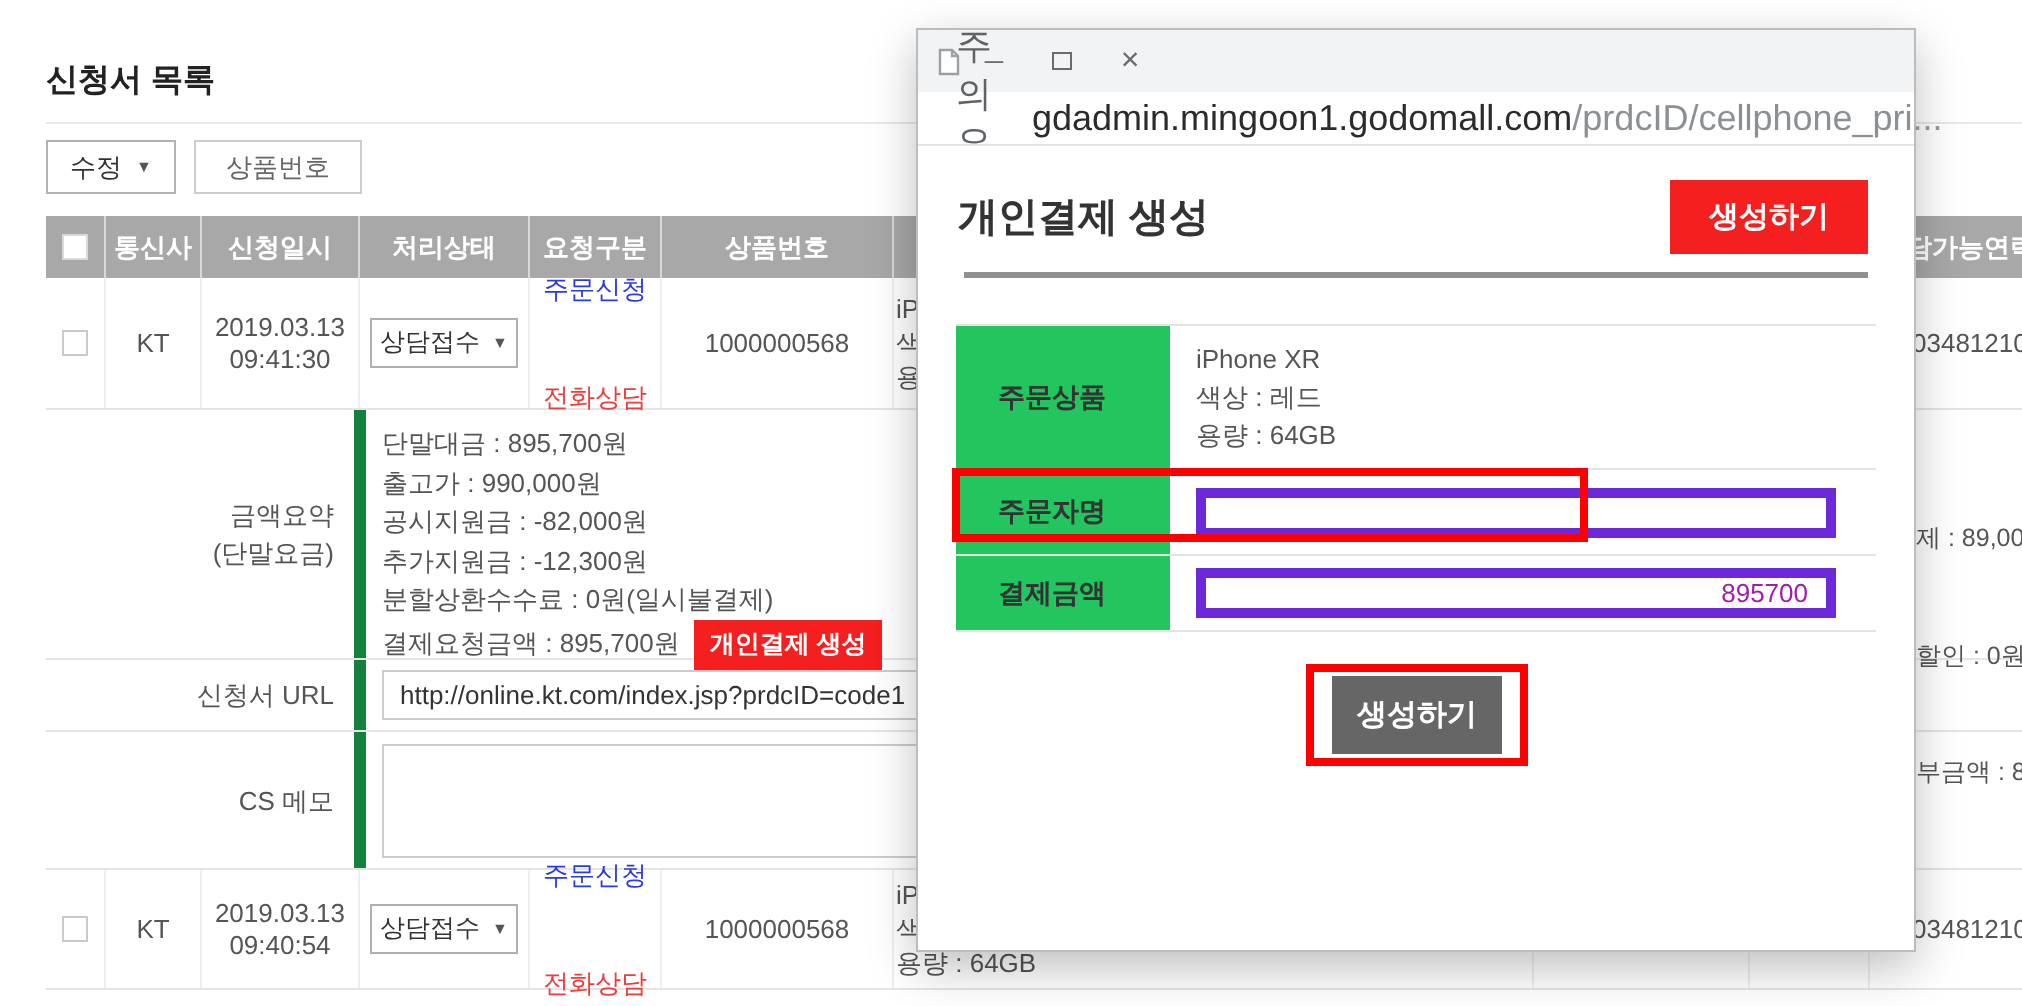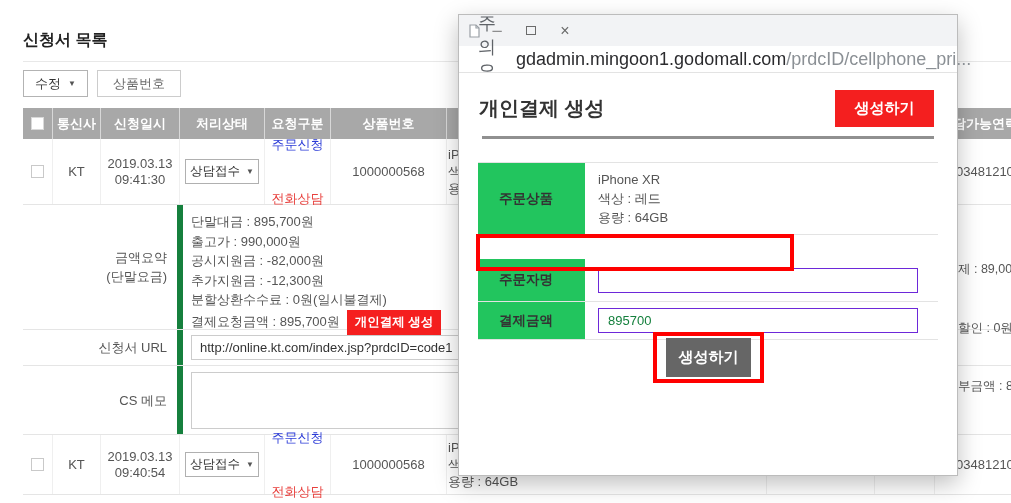--- a/index.html
+++ b/index.html
@@ -76,23 +76,23 @@
   .btn-top { position:absolute; left:376px; top:17px; width:99px; height:37px; background:#f41f1f; color:#fff;
              font-size:15px; font-weight:bold; display:flex; align-items:center; justify-content:center; cursor:pointer; }
   .dark-rule { position:absolute; left:23px; top:63px; width:452px; height:3px; background:#909090; }
 
   .pform { position:absolute; left:19px; top:89px; width:460px; border-top:1px solid #e3e3e3; }
   .frow { display:flex; border-bottom:1px solid #e3e3e3; }
   .flabel { width:107px; background:#22c55e; display:flex; align-items:center; padding-left:21px;
             font-size:13.5px; font-weight:bold; color:#333; }
   .fvalue { flex:1; display:flex; flex-direction:column; justify-content:center; padding-left:13px;
             font-size:13px; color:#555; line-height:19px; }
-  .fr-product { height:72px; } .fr-orderer { height:43px;margin-top:24px; } .fr-amount { height:38px; }
-  .pinput { width:320px; height:25px; border:1px solid #6d28d9; font-size:13px; color:#15803d; padding:0 9px;
-            font-family:inherit; }
+  .fr-product { height:72px; } .fr-orderer { height:43px; } .fr-amount { height:38px; }
+  .pinput { width:320px; height:25px; border:5px solid #6d28d9; font-size:13px; color:#a21caf; padding:0 9px;
+            font-family:inherit;text-align:right; }
   .btn-bottom { position:absolute; left:207px; top:265px; width:85px; height:39px; background:#666; color:#fff;
                 font-size:15px; font-weight:bold; display:flex; align-items:center; justify-content:center; cursor:pointer; }
   .ann-rect { position:absolute; border:4px solid #ff0000; z-index:5; pointer-events:none; }
   .ann-orderer { left:17px; top:161px; width:318px; height:37px; }
   .ann-bottom { left:194px; top:259px; width:111px; height:51px; }
 </style>
 </head>
 <body>
 
 <div class="screen">

